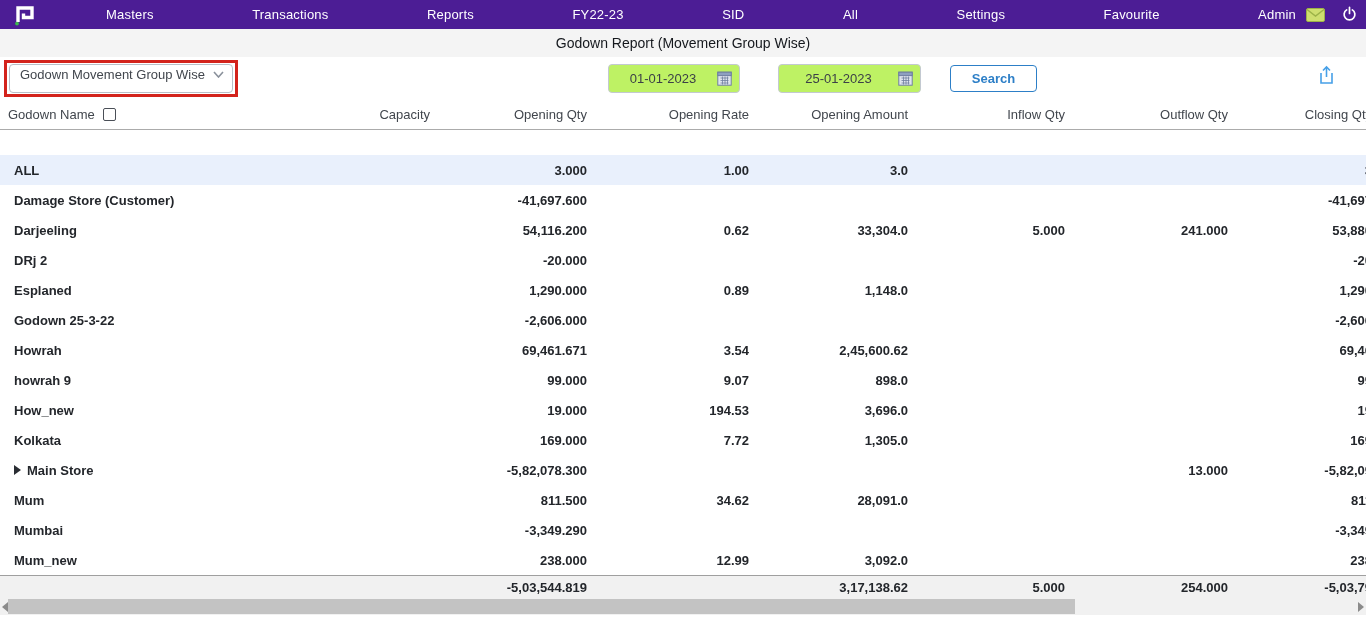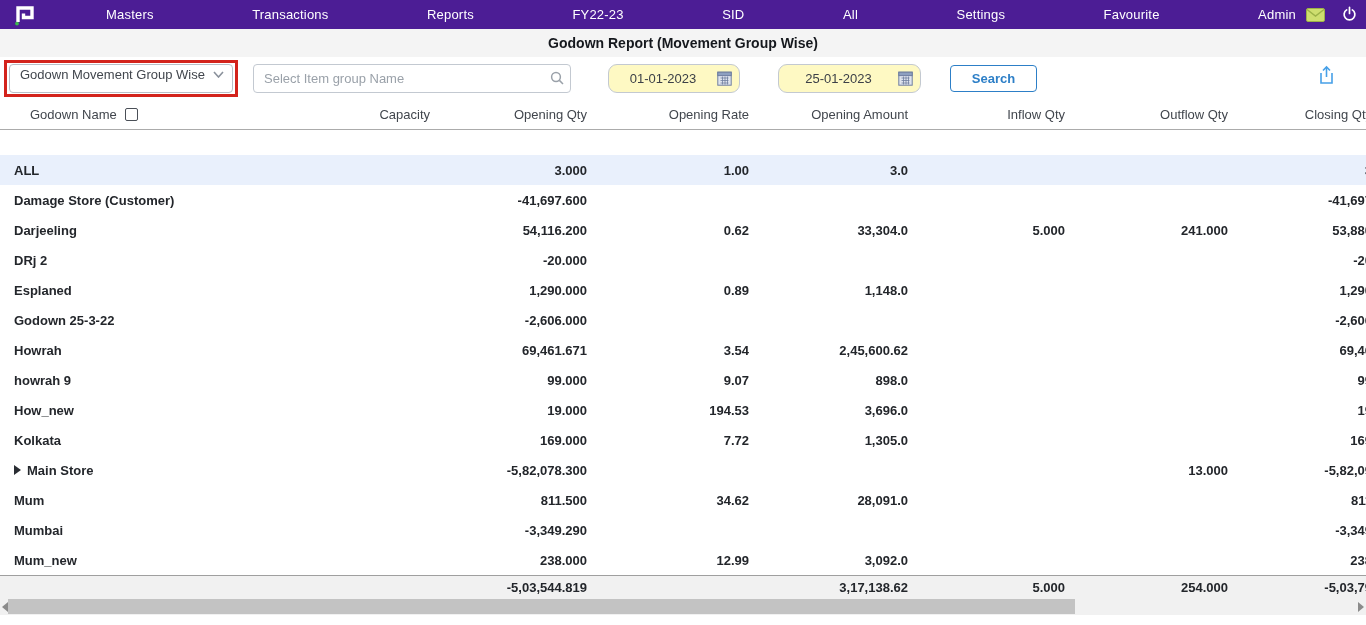--- a/index.html
+++ b/index.html
@@ -8,54 +8,54 @@
 
   
   .navbar { height:29px; background:#4c1d95; display:flex; align-items:center; position:relative; }
   .logo { width:34px; margin-left:12px; display:flex; align-items:center; }
   .nav-items { flex:1; display:flex; justify-content:space-between; margin:0 70px 0 60px; }
   .nav-item { color:#fff; font-size:13px; letter-spacing:.2px; cursor:pointer; white-space:nowrap; }
   .nav-icons { position:absolute; right:8px; top:0; height:29px; display:flex; align-items:center; gap:16px; }
 
   
   .titlebar { height:28px; background:#f4f4f4; display:flex; align-items:center; justify-content:center; }
-  .titlebar span { font-size:14px; font-weight:700; color:#15181d; }
+  .titlebar span { font-size:14px; font-weight:400; color:#15181d; }
 
   
   .filterbar { position:relative; height:43px; background:#fff; }
   .red-box { position:absolute; left:4px; top:3px; width:234px; height:37px;
              border:3px solid #d3231c; display:flex; align-items:center; justify-content:center; }
   .select-box { width:224px; height:29px; border:1px solid #b9bfc7; border-radius:4px; background:#fff;
                 display:flex; align-items:center; padding:0 8px 8px 10px; cursor:pointer; }
   .select-box .sel-text { flex:1; font-size:13px; color:#41464d; white-space:nowrap; overflow:hidden; }
   .txt-input { position:absolute; left:253px; top:7px; width:318px; height:29px; }
   .txt-input input { width:100%; height:100%; border:1px solid #c3c9d1; border-radius:4px;
                      font-size:13px; padding:0 28px 0 10px; color:#41464d;
                      font-family:"Liberation Sans", sans-serif; }
   .txt-input input::placeholder { color:#9aa1a9; }
   .txt-input .mag { position:absolute; right:7px; top:7px; }
-  .date-box { position:absolute; top:7px; height:29px; border:1px solid #c3c9d1; border-radius:9px;
-              background:#fef9c3; display:flex; align-items:center; cursor:pointer; }
+  .date-box { position:absolute; top:7px; height:29px; border:1px solid #c3c9d1; border-radius:4px;
+              background:#bef264; display:flex; align-items:center; cursor:pointer; }
   .date-1 { left:608px; width:132px; }
   .date-2 { left:778px; width:143px; }
   .date-box .dval { flex:1; text-align:center; font-size:13px; color:#3c4047; }
   .date-box .cal { margin-right:7px; display:flex; }
   .search-btn { position:absolute; left:950px; top:8px; width:87px; height:27px; background:#fff;
                 border:1px solid #2d7fc7; border-radius:4px; color:#2d7fc7; font-size:13px;
                 font-family:"Liberation Sans", sans-serif; cursor:pointer;font-weight:bold; }
   .export { position:absolute; left:1317px; top:8px; cursor:pointer; }
 
   
   .table-wrap { width:1366px; overflow:hidden; }
   .grid-row { display:grid;
       grid-template-columns:330px 100px 157px 162px 159px 157px 163px 144px;
       width:1372px; align-items:center; }
   .thead { height:30px; border-bottom:1px solid #ababab; }
   .thead .hc { font-size:13px; color:#41464d; text-align:right; }
-  .thead .hc-name { text-align:left; padding-left:30px; display:flex; align-items:center; gap:8px; }
+  .thead .hc-name { text-align:left; padding-left:8px; display:flex; align-items:center; gap:8px; }
   .cbx { width:13px; height:13px; border:1.5px solid #4a4f57; border-radius:2px; background:#fff;
          display:inline-block; cursor:pointer; }
   .tgap { height:25px; }
   .trow { height:30px; cursor:pointer; }
   .trow.hl { background:#e9f0fc; }
   .td { font-size:13px; color:#23262b; font-weight:700; text-align:right; white-space:nowrap; }
   .td.name { text-align:left; padding-left:14px; display:flex; align-items:center; gap:4px; }
   .tri { width:0; height:0; border-left:7px solid #2a2d33; border-top:5px solid transparent;
          border-bottom:5px solid transparent; display:inline-block; margin-right:2px; }
   .trow-total { height:24px; background:#f1f1f1; border-top:1px solid #9f9f9f; }
@@ -113,29 +113,20 @@
 <div class="filterbar">
   <div class="red-box">
     <div class="select-box">
       <span class="sel-text">Godown Movement Group Wise</span>
       <svg width="11" height="7" viewBox="0 0 11 7">
         <polyline points="1,1 5.5,6 10,1" fill="none" stroke="#8a919b" stroke-width="1.6"></polyline>
       </svg>
     </div>
   </div>
 
-  <div class="txt-input">
-    <input type="text" placeholder="Select Item group Name" style="">
-    <span class="mag">
-      <svg width="14" height="14" viewBox="0 0 14 14">
-        <circle cx="6" cy="6" r="4.4" fill="none" stroke="#9aa1a9" stroke-width="1.5"></circle>
-        <line x1="9.4" y1="9.4" x2="13" y2="13" stroke="#9aa1a9" stroke-width="1.5"></line>
-      </svg>
-    </span>
-  </div>
 
   <div class="date-box date-1">
     <span class="dval">01-01-2023</span>
     <span class="cal">
       <svg width="15" height="15" viewBox="0 0 15 15">
         <rect x="0.8" y="1.2" width="13.4" height="13" fill="#dfe4ee" stroke="#6f7fa0"></rect>
         <rect x="0.8" y="1.2" width="13.4" height="3.4" fill="#8ea0c0" stroke="#6f7fa0"></rect>
         <path d="M3.5,7 h8 M3.5,9.5 h8 M3.5,12 h8 M5.5,5.5 v8 M8,5.5 v8 M10.5,5.5 v8" stroke="#6f7fa0" stroke-width="0.8"></path>
       </svg>
     </span>

